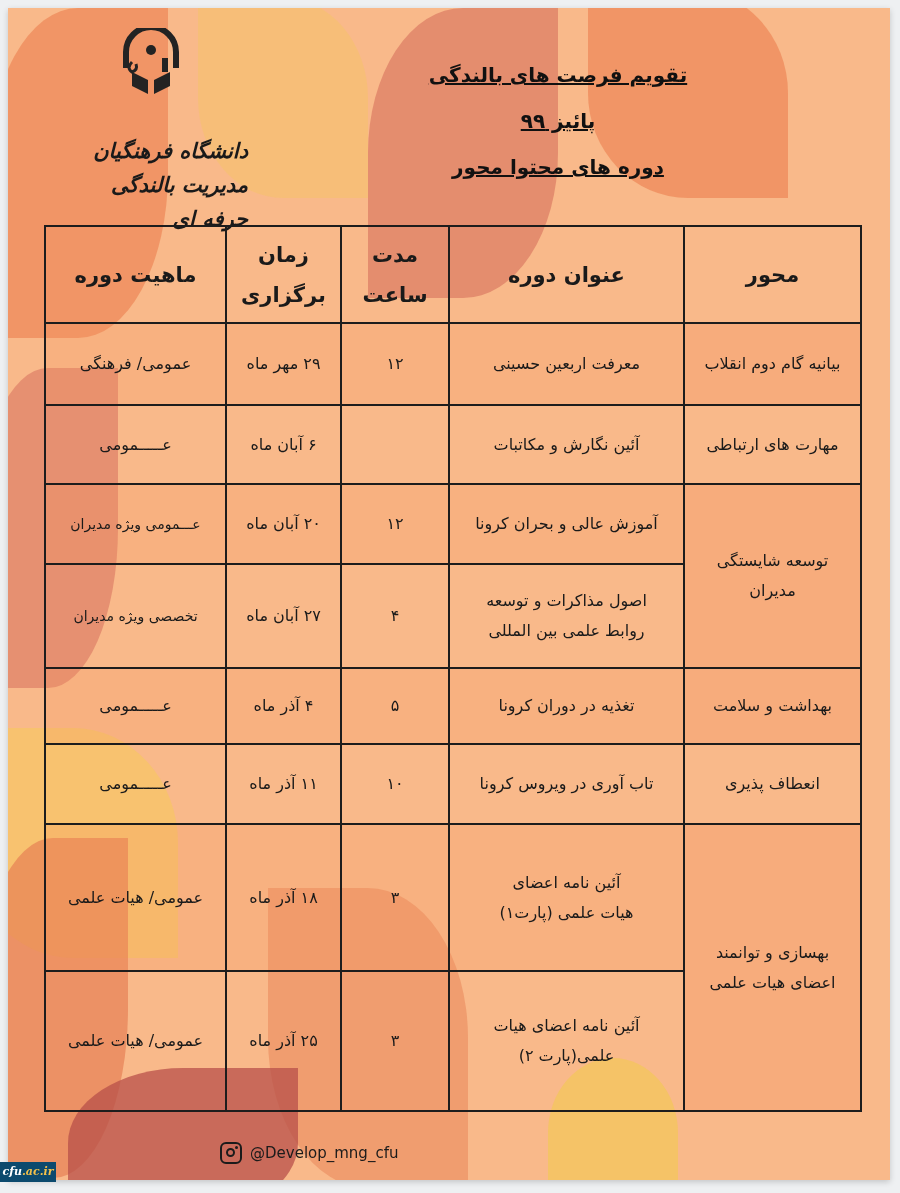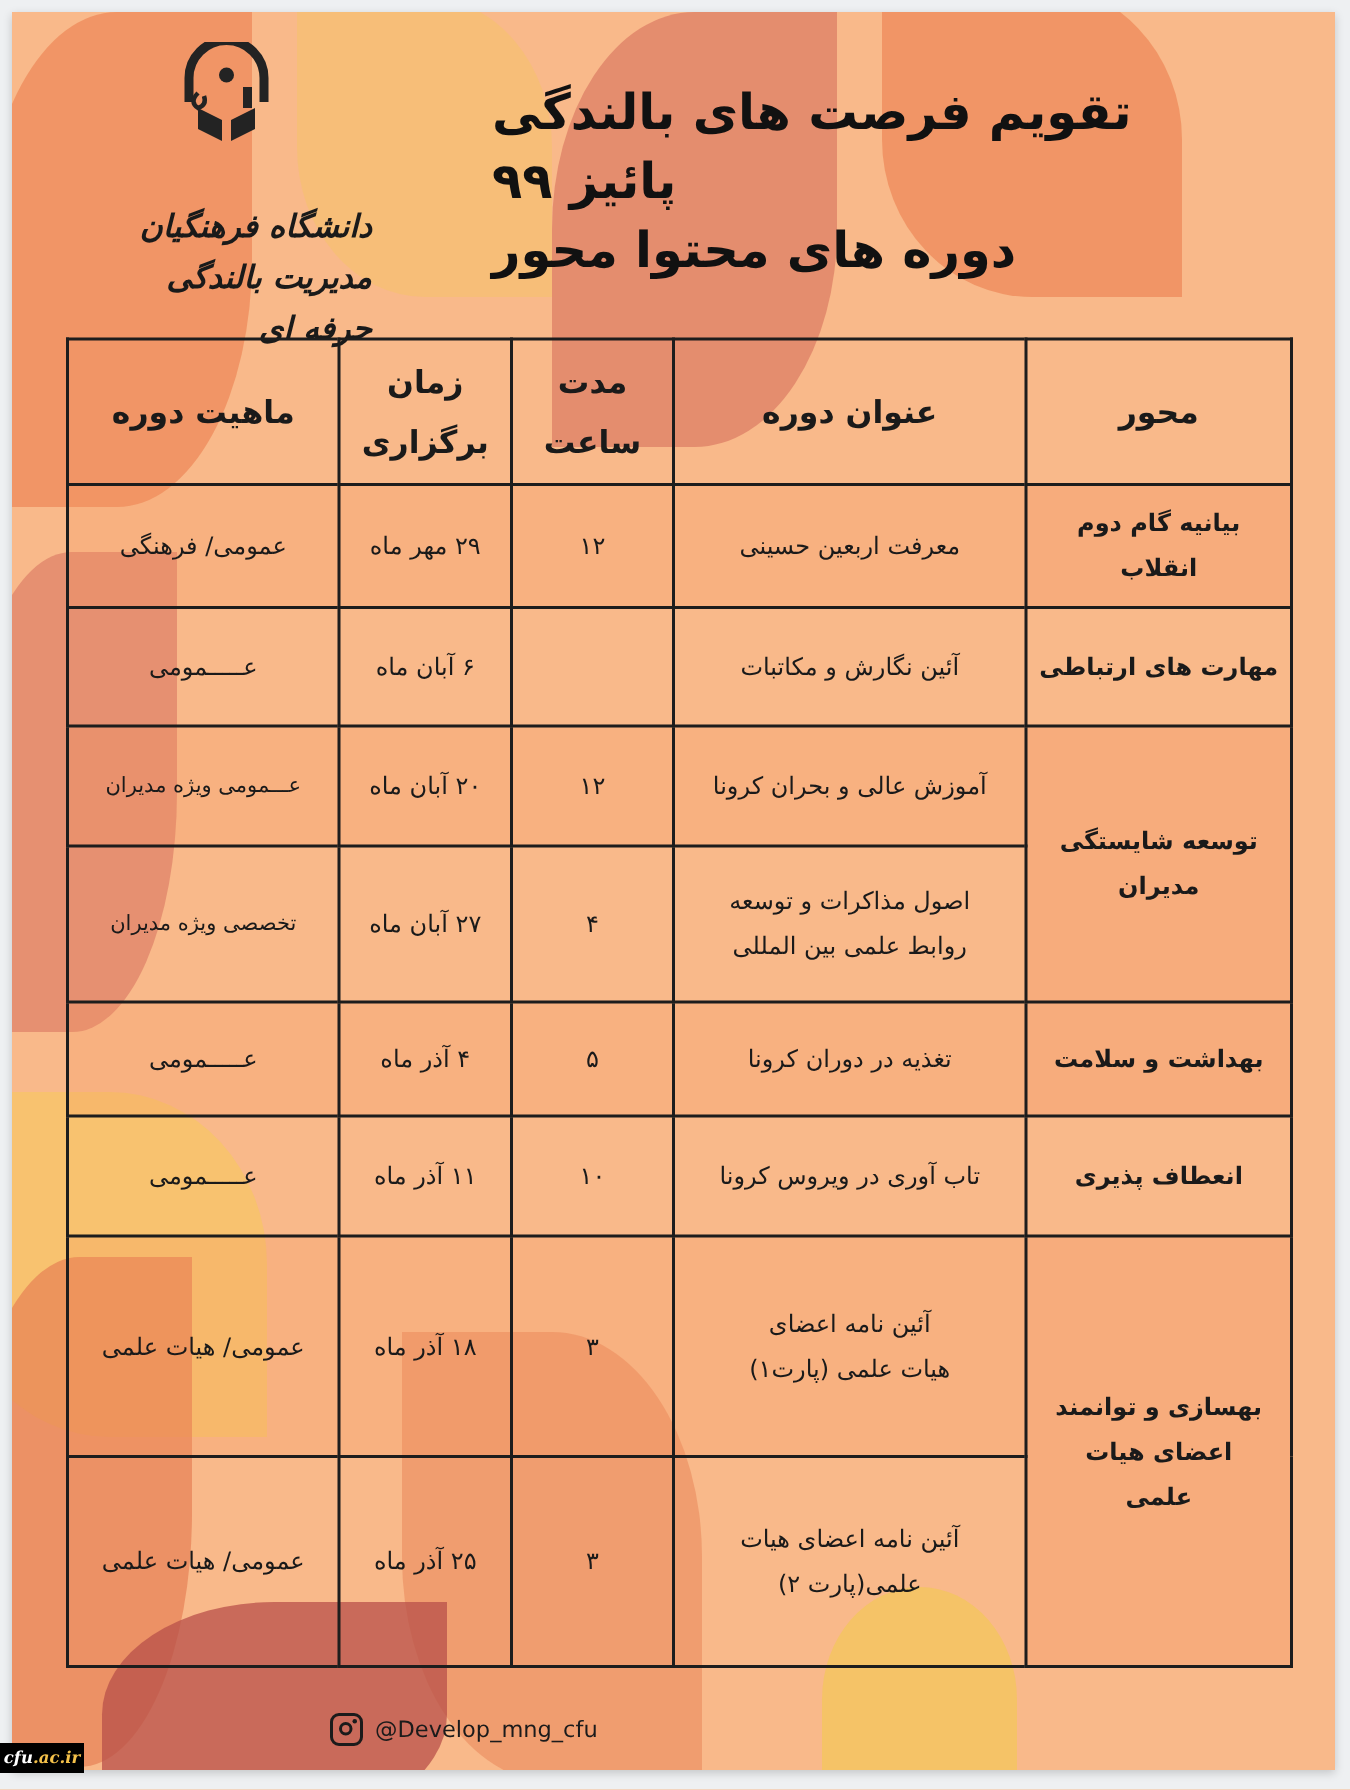--- a/index.html
+++ b/index.html
@@ -10,53 +10,53 @@
     position: relative;
   }
   .poster {
     position: absolute; left: 8px; top: 8px; width: 882px; height: 1172px;
     background: #f9b98a; overflow: hidden;
     box-shadow: 0 2px 6px rgba(0,0,0,0.18);
   }
   .leaf { position: absolute; border-radius: 50% 0 50% 0; }
   .title-block {
     position: absolute; top: 44px; left: 320px; width: 460px;
-    text-align: left; direction: rtl;
+    text-align: center; direction: rtl;
     font-family: "DejaVu Sans", sans-serif; font-weight: bold;
-    color: #111; font-size: 33px; line-height: 46px;
+    color: #111; font-size: 20px; line-height: 46px; text-decoration: underline;
   }
   .logo { position: absolute; left: 110px; top: 20px; width: 66px; height: 72px; }
   .uni-name {
     position: absolute; left: 70px; top: 126px; width: 170px; text-align: right;
     direction: rtl; font-family: "DejaVu Serif", serif; font-weight: bold; font-style: italic;
     color: #1a1a1a; font-size: 21px; line-height: 34px;
   }
   table.schedule {
     position: absolute; left: 36px; top: 217px; width: 816px; height: 887px;
     border-collapse: collapse; direction: rtl; table-layout: fixed;
     font-family: "DejaVu Sans", sans-serif;
   }
   table.schedule td, table.schedule th {
     border: 2px solid #1d1d1d; text-align: center; vertical-align: middle;
     color: #1a1a1a; padding: 4px 6px; font-size: 16px; line-height: 30px;
   }
   table.schedule th { font-weight: bold; font-size: 21px; line-height: 40px; }
-  .axis { font-weight: bold; font-size: 18px; background: rgba(244,150,96,0.35); }
+  .axis { font-weight: normal; font-size: 18px; background: rgba(244,150,96,0.35); }
   .tint { background: rgba(244,150,96,0.22); }
   .footer {
     position: absolute; left: 212px; top: 1130px; height: 30px;
     display: flex; align-items: center; gap: 8px;
     font-family: "DejaVu Sans", sans-serif; font-size: 15px; color: #1b1b1b;
   }
   .ig { width: 22px; height: 22px; border: 2.5px solid #1b1b1b; border-radius: 6px; position: relative; box-sizing: border-box; }
   .ig::before { content: ""; position: absolute; left: 4px; top: 4px; width: 9px; height: 9px; border: 2px solid #1b1b1b; border-radius: 50%; box-sizing: border-box; }
   .ig::after { content: ""; position: absolute; right: 2px; top: 2px; width: 3px; height: 3px; background: #1b1b1b; border-radius: 50%; }
   .watermark {
     position: absolute; left: 0; top: 1162px; width: 56px; height: 20px;
-    background: #000000; color: #f4c14a; font-family: "DejaVu Serif", serif;
+    background: #0c4a6e; color: #f4c14a; font-family: "DejaVu Serif", serif;
     font-style: italic; font-weight: bold; font-size: 11px; line-height: 20px; text-align: center;
   }
   .watermark .w1 { color: #fff; }
 </style>
 </head>
 <body>
 
 <div class="poster">
 
   <div class="leaf" style="left:-20px;top:0;width:180px;height:330px;background:#ee8a5a;opacity:.75;"></div>

